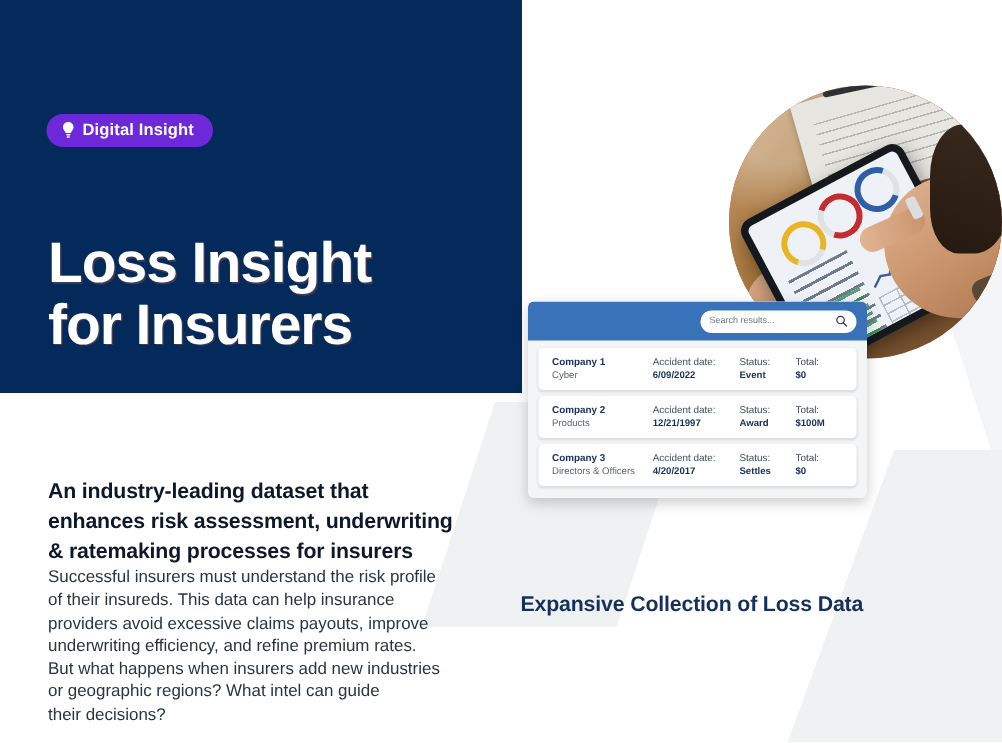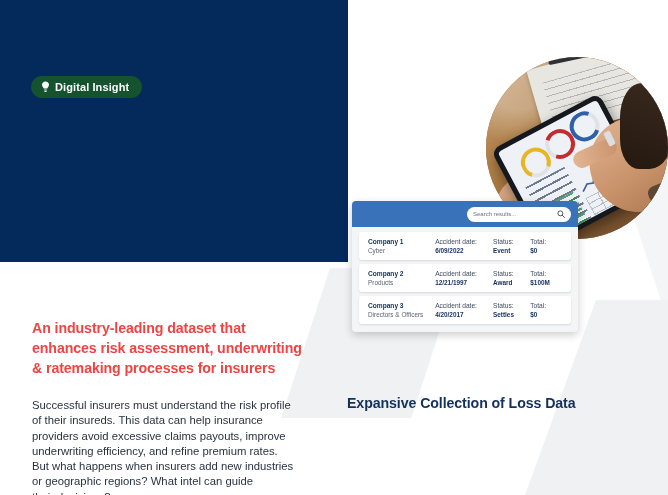--- a/index.html
+++ b/index.html
@@ -208,21 +208,21 @@
 
   
   .badge {
     position: absolute;
     left: 31px; top: 76px;
     height: 22px;
     display: flex;
     align-items: center;
     gap: 5px;
     padding: 0 13px 0 10px;
-    background: #14532d;
+    background: #6d28d9;
     border-radius: 11px;
     z-index: 5;
   }
   .badge-label {
     color: #ffffff;
     font-size: 11px;
     font-weight: bold;
     letter-spacing: 0.1px;
     white-space: nowrap;
   }
@@ -319,26 +319,26 @@
     width: 300px;
     z-index: 4;
   }
   .col-right {
     position: absolute;
     left: 347px; top: 381px;
     width: 310px;
     z-index: 4;
   }
   .h-lead {
-    color: #ef4444;
+    color: #0f172a;
     font-size: 14.2px;
     line-height: 20px;
     font-weight: bold;
     letter-spacing: -0.1px;
-    margin: 0 0 20px 0;
+    margin: 0 0 0 0;
     white-space: pre-line;
   }
   .h-sub {
     color: #14305c;
     font-size: 14.2px;
     line-height: 20px;
     font-weight: bold;
     letter-spacing: -0.1px;
     margin: 12px 0 6px 0;
   }
@@ -388,20 +388,22 @@
 
   <div class="badge">
     <svg class="bulb" width="9" height="12" viewBox="0 0 9 12">
       <path d="M4.5 0.4C2.5 0.4 1 1.9 1 3.8c0 1.3 0.7 2 1.2 2.7 0.3 0.4 0.4 0.7 0.45 1.1h3.7c0.05-0.4 0.15-0.7 0.45-1.1C7.3 5.8 8 5.1 8 3.8 8 1.9 6.5 0.4 4.5 0.4z" fill="#ffffff"></path>
       <rect x="3.1" y="8.4" width="2.8" height="1" rx="0.5" fill="#ffffff"></rect>
       <rect x="3.4" y="9.9" width="2.2" height="1" rx="0.5" fill="#ffffff"></rect>
     </svg>
     <span class="badge-label">Digital Insight</span>
   </div>
 
+  <h1 class="hero-title">Loss Insight
+for Insurers</h1>
 
   <div class="card">
     <div class="card-head">
       <div class="search-box">
         <span class="search-placeholder">Search results...</span>
         <svg width="8" height="8" viewBox="0 0 10 10">
           <circle cx="4.2" cy="4.2" r="3.1" fill="none" stroke="#2b3340" stroke-width="1"></circle>
           <line x1="6.5" y1="6.5" x2="9.2" y2="9.2" stroke="#2b3340" stroke-width="1" stroke-linecap="round"></line>
         </svg>
       </div>

